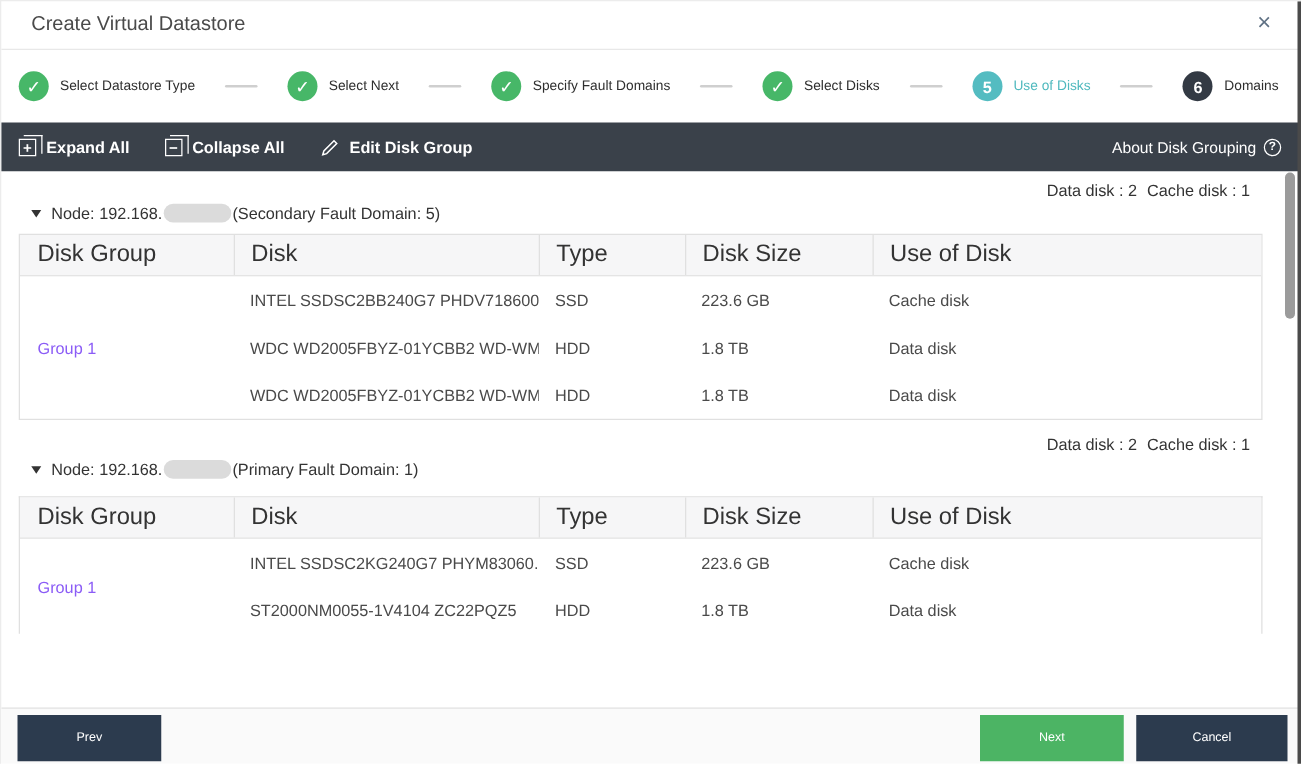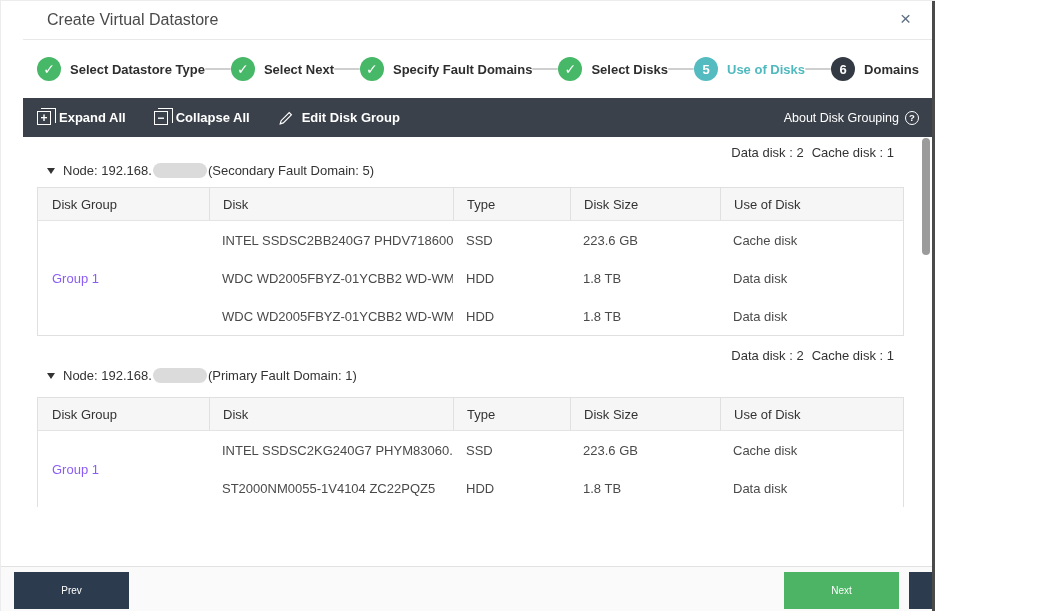--- a/index.html
+++ b/index.html
@@ -1,34 +1,34 @@
 <!DOCTYPE html>
 <html><head>
 <meta charset="utf-8">
 <style>
   * { margin:0; padding:0; box-sizing:border-box; }
   html,body { width:1041px; height:611px; }
   body { font-family:"Liberation Sans","DejaVu Sans",sans-serif; background:#fff; overflow:hidden; }
-  .dialog { position:relative; width:935px; height:611px; background:#fff;
-            border-top:1px solid #ececec; border-left:1px solid #ececec; overflow:hidden;padding-left:22px; }
+  .dialog { position:relative; width:1041px; height:611px; background:#fff;
+            border-top:1px solid #ececec; border-left:1px solid #ececec; overflow:hidden; }
 
   
   .dlg-header { height:39px; border-bottom:1px solid #e8e8e8; position:relative; }
   .dlg-title { position:absolute; left:24px; top:0; line-height:38px; font-size:16px; color:#4a4a4a; }
   .dlg-close { position:absolute; right:24px; top:0; line-height:36px; font-size:19px; color:#5f7184; cursor:pointer; }
 
   
   .steps { height:58px; display:flex; align-items:center; justify-content:space-between; padding:0 18px 0 14px; }
   .step { display:flex; align-items:center; gap:9px; white-space:nowrap; }
   .badge { width:24px; height:24px; border-radius:50%; color:#fff; font-size:13px; font-weight:bold;
            display:flex; align-items:center; justify-content:center; flex:0 0 auto; }
   .step.done .badge { background:#47b768; font-size:14px; }
   .step.current .badge { background:#54bcc1; }
   .step.upcoming .badge { background:#333a44; }
-  .step-label { font-size:13px; font-weight:bold; color:#2e2e2e; }
+  .step-label { font-size:11px; font-weight:normal; color:#2e2e2e; }
   .step.current .step-label { color:#4fb9be; }
   .dash { width:26px; height:2px; background:#cfcfcf; border-radius:1px; flex:0 0 auto; }
 
   
   .toolbar { height:39px; background:#3a414a; display:flex; align-items:center; padding:0 16px 0 14px; gap:28px; }
   .tool { display:flex; align-items:center; gap:8px; color:#fff; font-size:13px; font-weight:bold; cursor:pointer; }
   .sq-icon { position:relative; width:14px; height:14px; border:1px solid #fff; color:#fff;
              font-size:12px; line-height:12px; text-align:center; font-weight:bold; }
   .sq-icon::after { content:''; position:absolute; top:-4px; left:3px; width:14px; height:14px;
                     border-top:1px solid #fff; border-right:1px solid #fff; }
@@ -48,21 +48,21 @@
            border-top:6px solid #333; margin-right:8px; }
   .redact { display:inline-block; width:54px; height:15px; background:#dbdbdb; border-radius:8px;
             vertical-align:-3px; margin:0 1px; }
   .counts { position:absolute; right:41px; display:flex; gap:8px; font-size:13px; color:#333; }
   .s1 .counts { top:8px; }
   .s2 .counts { top:12px; }
 
   .dtable { margin:0 31px 0 14px; border:1px solid #e0e0e0; background:#fff; }
   .dtable.cut { border-bottom:none; }
   .thead { display:flex; background:#f6f6f7; height:33px; border-bottom:1px solid #e4e4e4; }
-  .th { display:flex; align-items:center; padding-left:13px; font-size:13px; color:#333;
+  .th { display:flex; align-items:center; padding-left:13px; font-size:19px; color:#333;
         border-left:1px solid #e0e0e0; height:100%; }
   .th:first-child { border-left:none; padding-left:14px; }
   .w-group { width:171px; } .w-disk { width:244px; } .w-type { width:117px; }
   .w-size { width:150px; } .w-use { flex:1; }
   .tbody { display:flex; }
   .group-cell { width:171px; display:flex; align-items:center; padding-left:14px; font-size:13px; color:#8b5cf6; }
   .rows { flex:1; display:flex; flex-direction:column; }
   .row { display:flex; height:38px; align-items:center; }
   .cell { padding-left:13px; font-size:13px; color:#4a4a4a; white-space:nowrap; overflow:hidden; }
 

